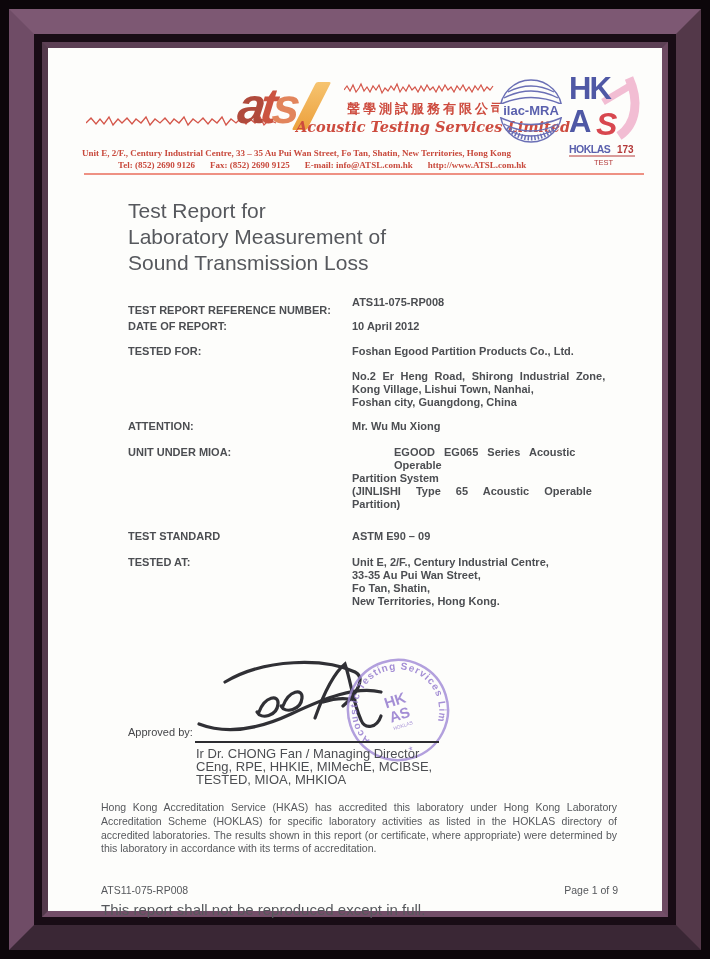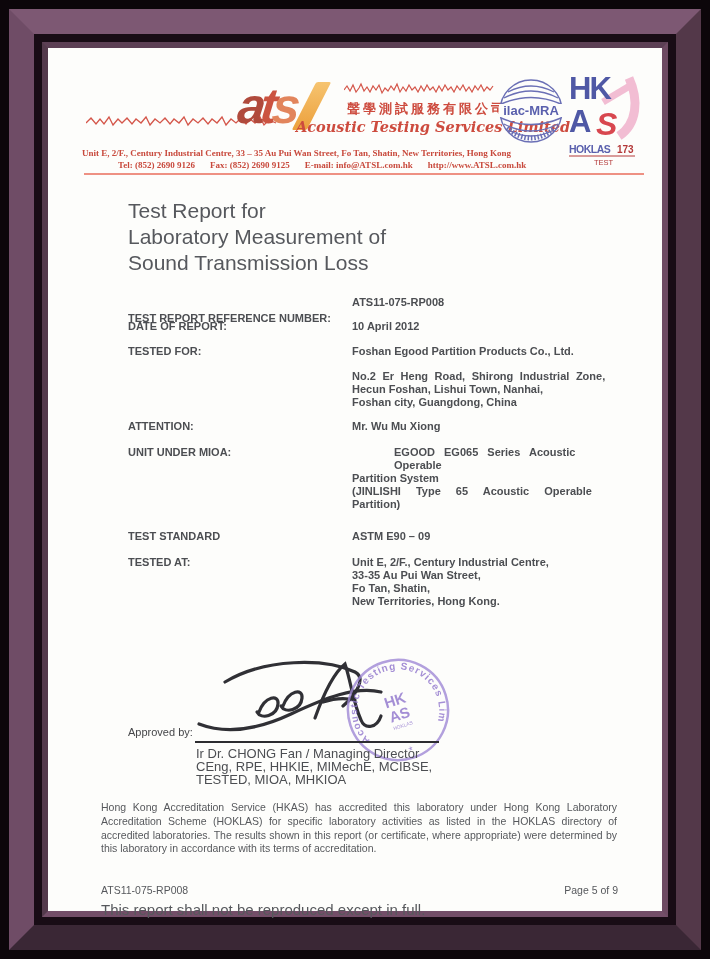--- a/index.html
+++ b/index.html
@@ -122,31 +122,31 @@
       </svg>
 
       <div class="red-rule"></div>
 
       <div class="report-title">
         <div>Test Report for</div>
         <div>Laboratory Measurement of</div>
         <div>Sound Transmission Loss</div>
       </div>
 
-      <div class="flabel" style="top:264px">TEST REPORT REFERENCE NUMBER:</div>
+      <div class="flabel" style="top:256px">TEST REPORT REFERENCE NUMBER:</div>
       <div class="fvalue" style="top:248px">ATS11-075-RP008</div>
 
       <div class="flabel" style="top:272px">DATE OF REPORT:</div>
       <div class="fvalue" style="top:272px">10 April 2012</div>
 
       <div class="flabel" style="top:297px">TESTED FOR:</div>
       <div class="fvalue" style="top:297px">Foshan Egood Partition Products Co., Ltd.</div>
       <div class="fvalue" style="top:322px">
         <div class="sp3">No.2 Er Heng Road, Shirong Industrial Zone,</div>
-        <div>Hecun Foshan, Lishui Town, Nanhai,</div>
+        <div>Kong Village, Lishui Town, Nanhai,</div>
         <div>Foshan city, Guangdong, China</div>
       </div>
 
       <div class="flabel" style="top:372px">ATTENTION:</div>
       <div class="fvalue" style="top:372px">Mr. Wu Mu Xiong</div>
 
       <div class="flabel" style="top:398px">UNIT UNDER MIOA:</div>
       <div class="fvalue" style="top:398px">
         <div class="sp1">EGOOD EG065 Series Acoustic Operable</div>
         <div>Partition System</div>
@@ -194,19 +194,19 @@
 
       <div class="approved-by">Approved by:</div>
       <div class="signature-line"></div>
       <div class="approver appr-1">Ir Dr. CHONG Fan / Managing Director</div>
       <div class="approver appr-2">CEng, RPE, HHKIE, MIMechE, MCIBSE,</div>
       <div class="approver appr-3">TESTED, MIOA, MHKIOA</div>
 
       <div class="accreditation">Hong Kong Accreditation Service (HKAS) has accredited this laboratory under Hong Kong Laboratory Accreditation Scheme (HOKLAS) for specific laboratory activities as listed in the HOKLAS directory of accredited laboratories. The results shown in this report (or certificate, where appropriate) were determined by this laboratory in accordance with its terms of accreditation.</div>
       <div class="repro-note">This report shall not be reproduced except in full.</div>
       <div class="foot-ref">ATS11-075-RP008</div>
-      <div class="foot-page">Page 5 of 9</div>
+      <div class="foot-page">Page 1 of 9</div>
 
     </div>
    </div>
   </div>
  </div>
 </div>
 
 </body></html>

